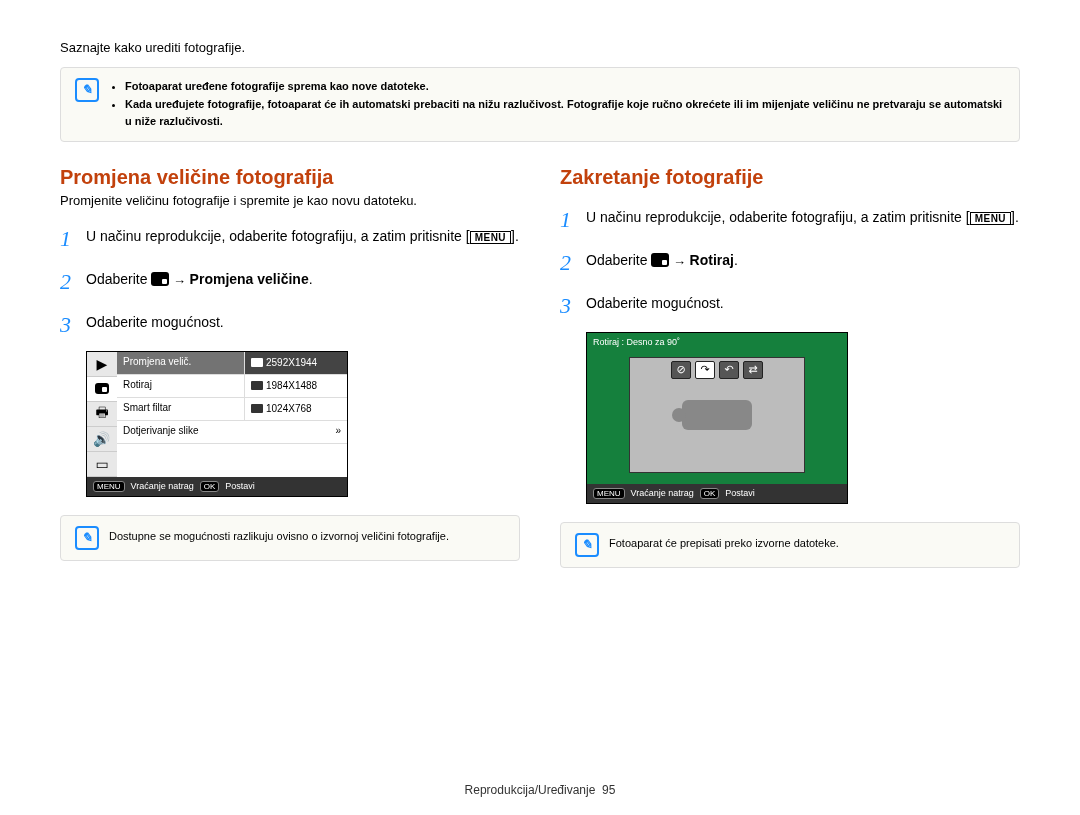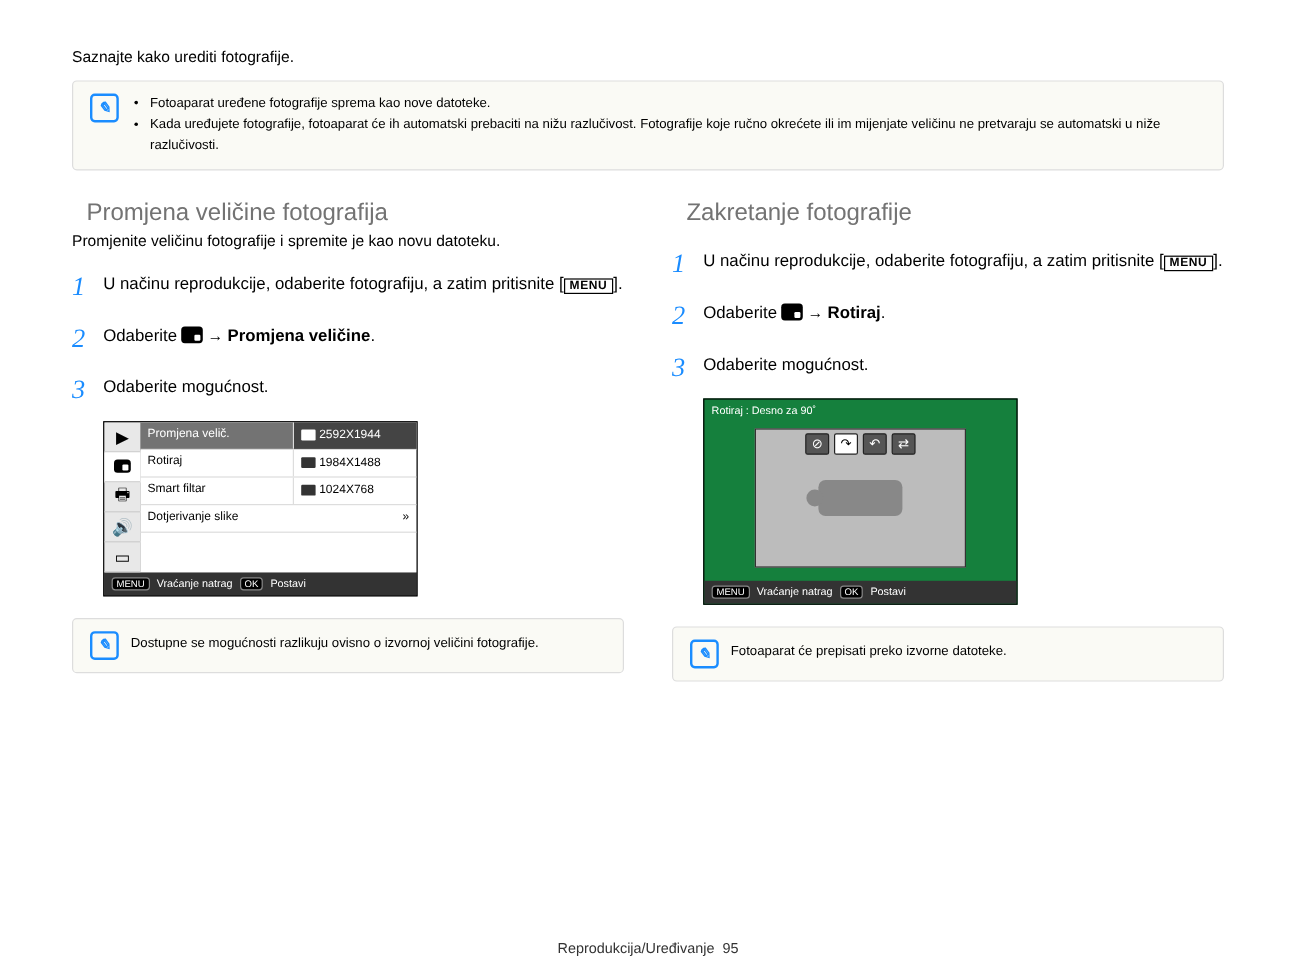--- a/index.html
+++ b/index.html
@@ -1,25 +1,25 @@
 <!DOCTYPE html>
 <html><head>
 <meta charset="utf-8">
 <style>
   html,body{margin:0;padding:0;background:#fff;font-family:Arial,Helvetica,sans-serif;color:#000;}
   .page{width:1080px;height:815px;position:relative;box-sizing:border-box;padding:40px 60px 0 60px;}
   h1{font-size:32px;font-weight:normal;color:#1a8cff;margin:0 0 6px 0;font-family:Arial,sans-serif;}
   .subtitle{font-size:13px;margin:0 0 12px 0;}
   .notebox{border:1px solid #ddd;background:#fafaf5;border-radius:4px;padding:10px 14px;display:flex;gap:10px;align-items:flex-start;}
   .note-icon{width:20px;height:20px;flex:none;border:2px solid #1a8cff;border-radius:4px;color:#1a8cff;font-weight:bold;font-size:13px;display:flex;align-items:center;justify-content:center;font-style:italic;font-family:Georgia,serif;}
-  .notebox ul{margin:0;padding-left:16px;font-size:11px;line-height:1.6;}
+  .notebox ul{margin:0;padding-left:16px;font-size:11px;line-height:1.6;font-weight:bold;}
   .notebox .single{font-size:11px;line-height:1.6;margin:2px 0;}
   .cols{display:flex;gap:40px;margin-top:24px;}
   .col{flex:1;}
-  h2{font-size:20px;font-weight:normal;color:#737373;margin:0 0 4px 12px;}
+  h2{font-size:20px;font-weight:bold;color:#c2410c;margin:0 0 4px 0;}
   .lead{font-size:13px;margin:0 0 14px 0;}
   .step{display:flex;gap:10px;margin-bottom:10px;font-size:14px;line-height:1.5;}
   .stepnum{font-size:22px;color:#1a8cff;font-style:italic;font-family:Georgia,serif;flex:none;width:16px;}
   .step-body{padding-top:4px;}
   .menu-label{border:1px solid #000;padding:0 4px;font-size:10px;font-weight:bold;letter-spacing:0.5px;}
   .edit-icon{display:inline-block;width:18px;height:14px;background:#000;border-radius:3px;vertical-align:-2px;position:relative;}
   .edit-icon::after{content:"";position:absolute;right:2px;bottom:2px;width:5px;height:5px;background:#fff;border-radius:1px;}
   .arrow{font-size:13px;}
   .bold{font-weight:bold;}
   

